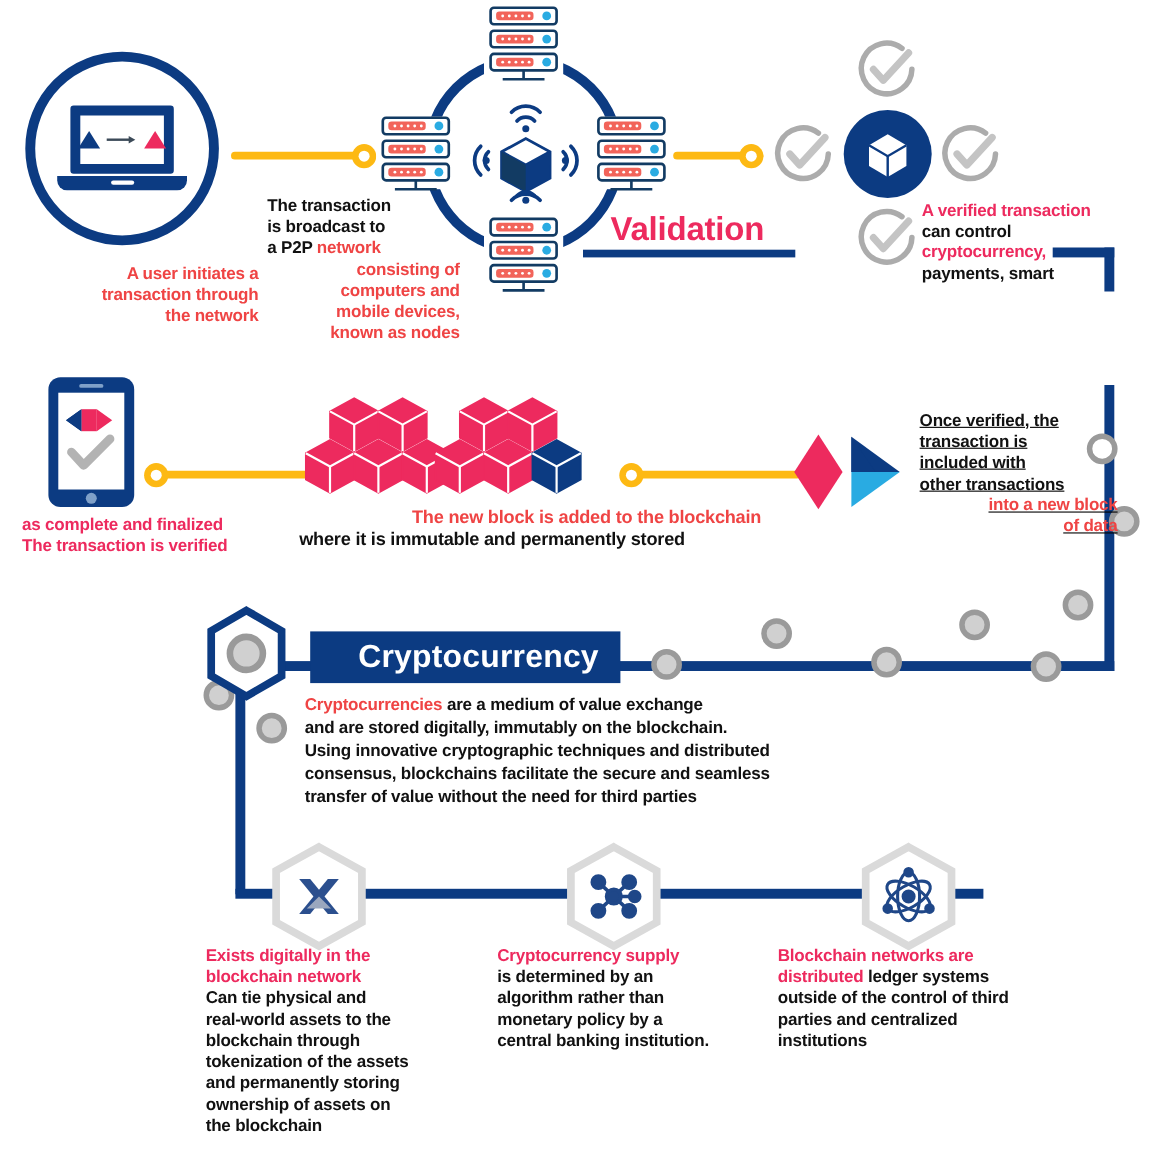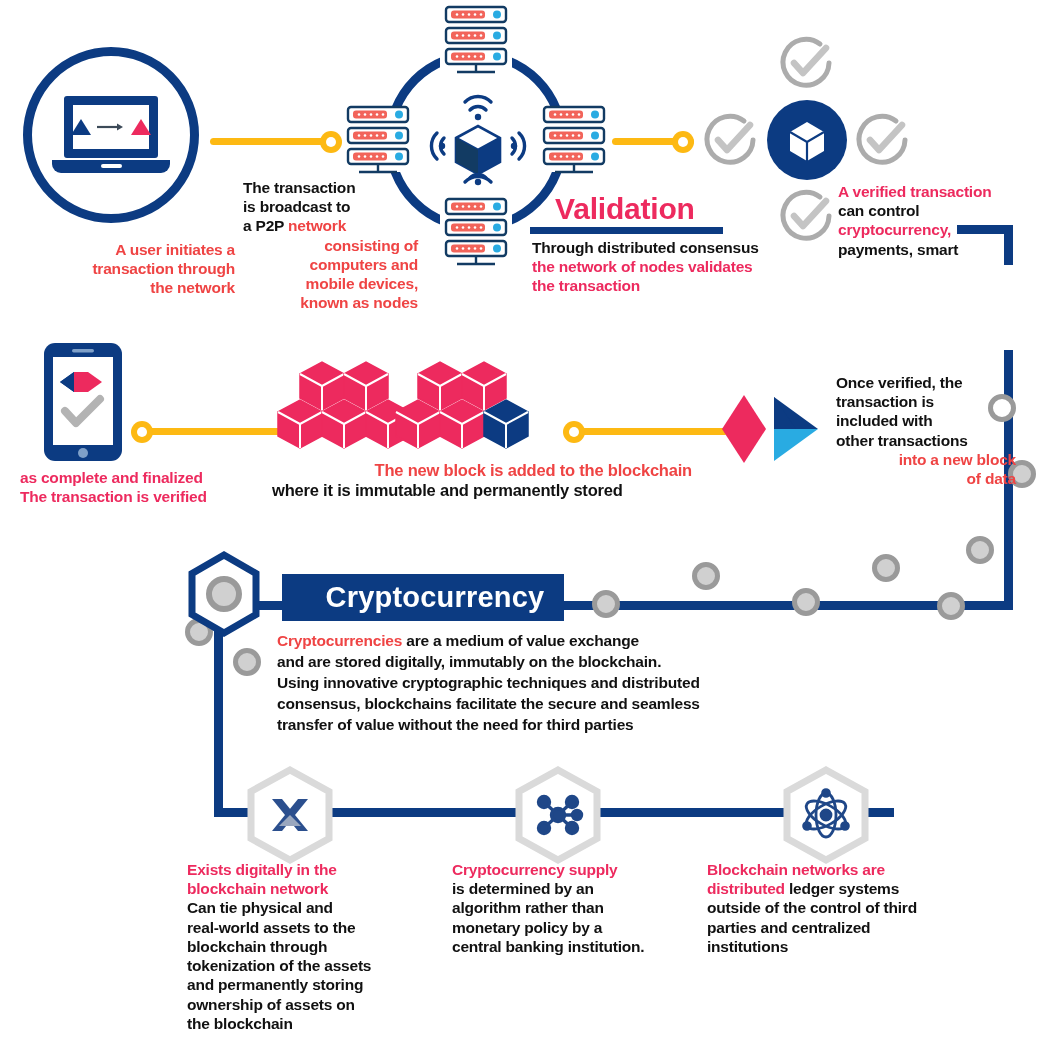--- a/index.html
+++ b/index.html
@@ -299,25 +299,20 @@
 
   <div class="abs ybar" style="left:612px;top:138px;width:82px;"></div>
   <div class="abs ydot" style="left:672px;top:131px;">
       <i></i>
     </div>
 
   <div class="abs" style="left:555px;top:194px;">
     <div class="txt pink" style="font-size:30px;line-height:1;">Validation</div>
   </div>
   <div class="abs rule" style="left:530px;top:227px;width:193px;"></div>
-  <div class="abs txt" style="left:532px;top:238px;width:290px;font-size:15.5px;">
-    <div class="black">Through distributed consensus</div>
-    <div class="pink">the network of nodes validates</div>
-    <div class="pink">the transaction</div>
-  </div>
 
   <div class="abs" style="left:776px;top:33px;">
     <svg width="60" height="60" viewBox="0 0 60 60">
       <path d="M44 11 A23 23 0 1 0 53 30" fill="none" stroke="#ACACAC" stroke-width="5" stroke-linecap="round"></path>
       <path d="M18 30 L27 40 L50 15" fill="none" stroke="#C4C4C4" stroke-width="6.5" stroke-linecap="round" stroke-linejoin="round"></path>
     </svg>
   </div>
   <div class="abs" style="left:700px;top:110px;">
     <svg width="60" height="60" viewBox="0 0 60 60">
       <path d="M44 11 A23 23 0 1 0 53 30" fill="none" stroke="#ACACAC" stroke-width="5" stroke-linecap="round"></path>
@@ -451,21 +446,21 @@
     </div>
 
   <div class="abs" style="left:722px;top:395px;">
     <svg width="96" height="68" viewBox="0 0 96 68">
       <path d="M22 0 L44 34 L22 68 L0 34 Z" fill="#ED2A5E"></path>
       <path d="M52 2 L96 34 L74 34 L52 34 Z" fill="#0C3B82"></path>
       <path d="M52 34 L74 34 L96 34 L52 66 Z" fill="#29ABE2"></path>
       <path d="M52 2 L74 34 L52 34 Z" fill="#0C3B82"></path>
     </svg>
   </div>
-  <div class="abs txt" style="left:836px;top:373px;width:180px;font-size:15.5px;">
+  <div class="abs txt" style="left:836px;top:373px;width:180px;font-size:15.5px;text-decoration:underline;">
     <div class="black">Once verified, the</div>
     <div class="black">transaction is</div>
     <div class="black">included with</div>
     <div class="black">other transactions</div>
     <div class="blue">into a new block</div>
     <div class="blue">of data</div>
   </div>
 
   <div class="abs banner" style="left:282px;top:574px;width:282px;height:47px;">
     <span>Cryptocurrency</span>

